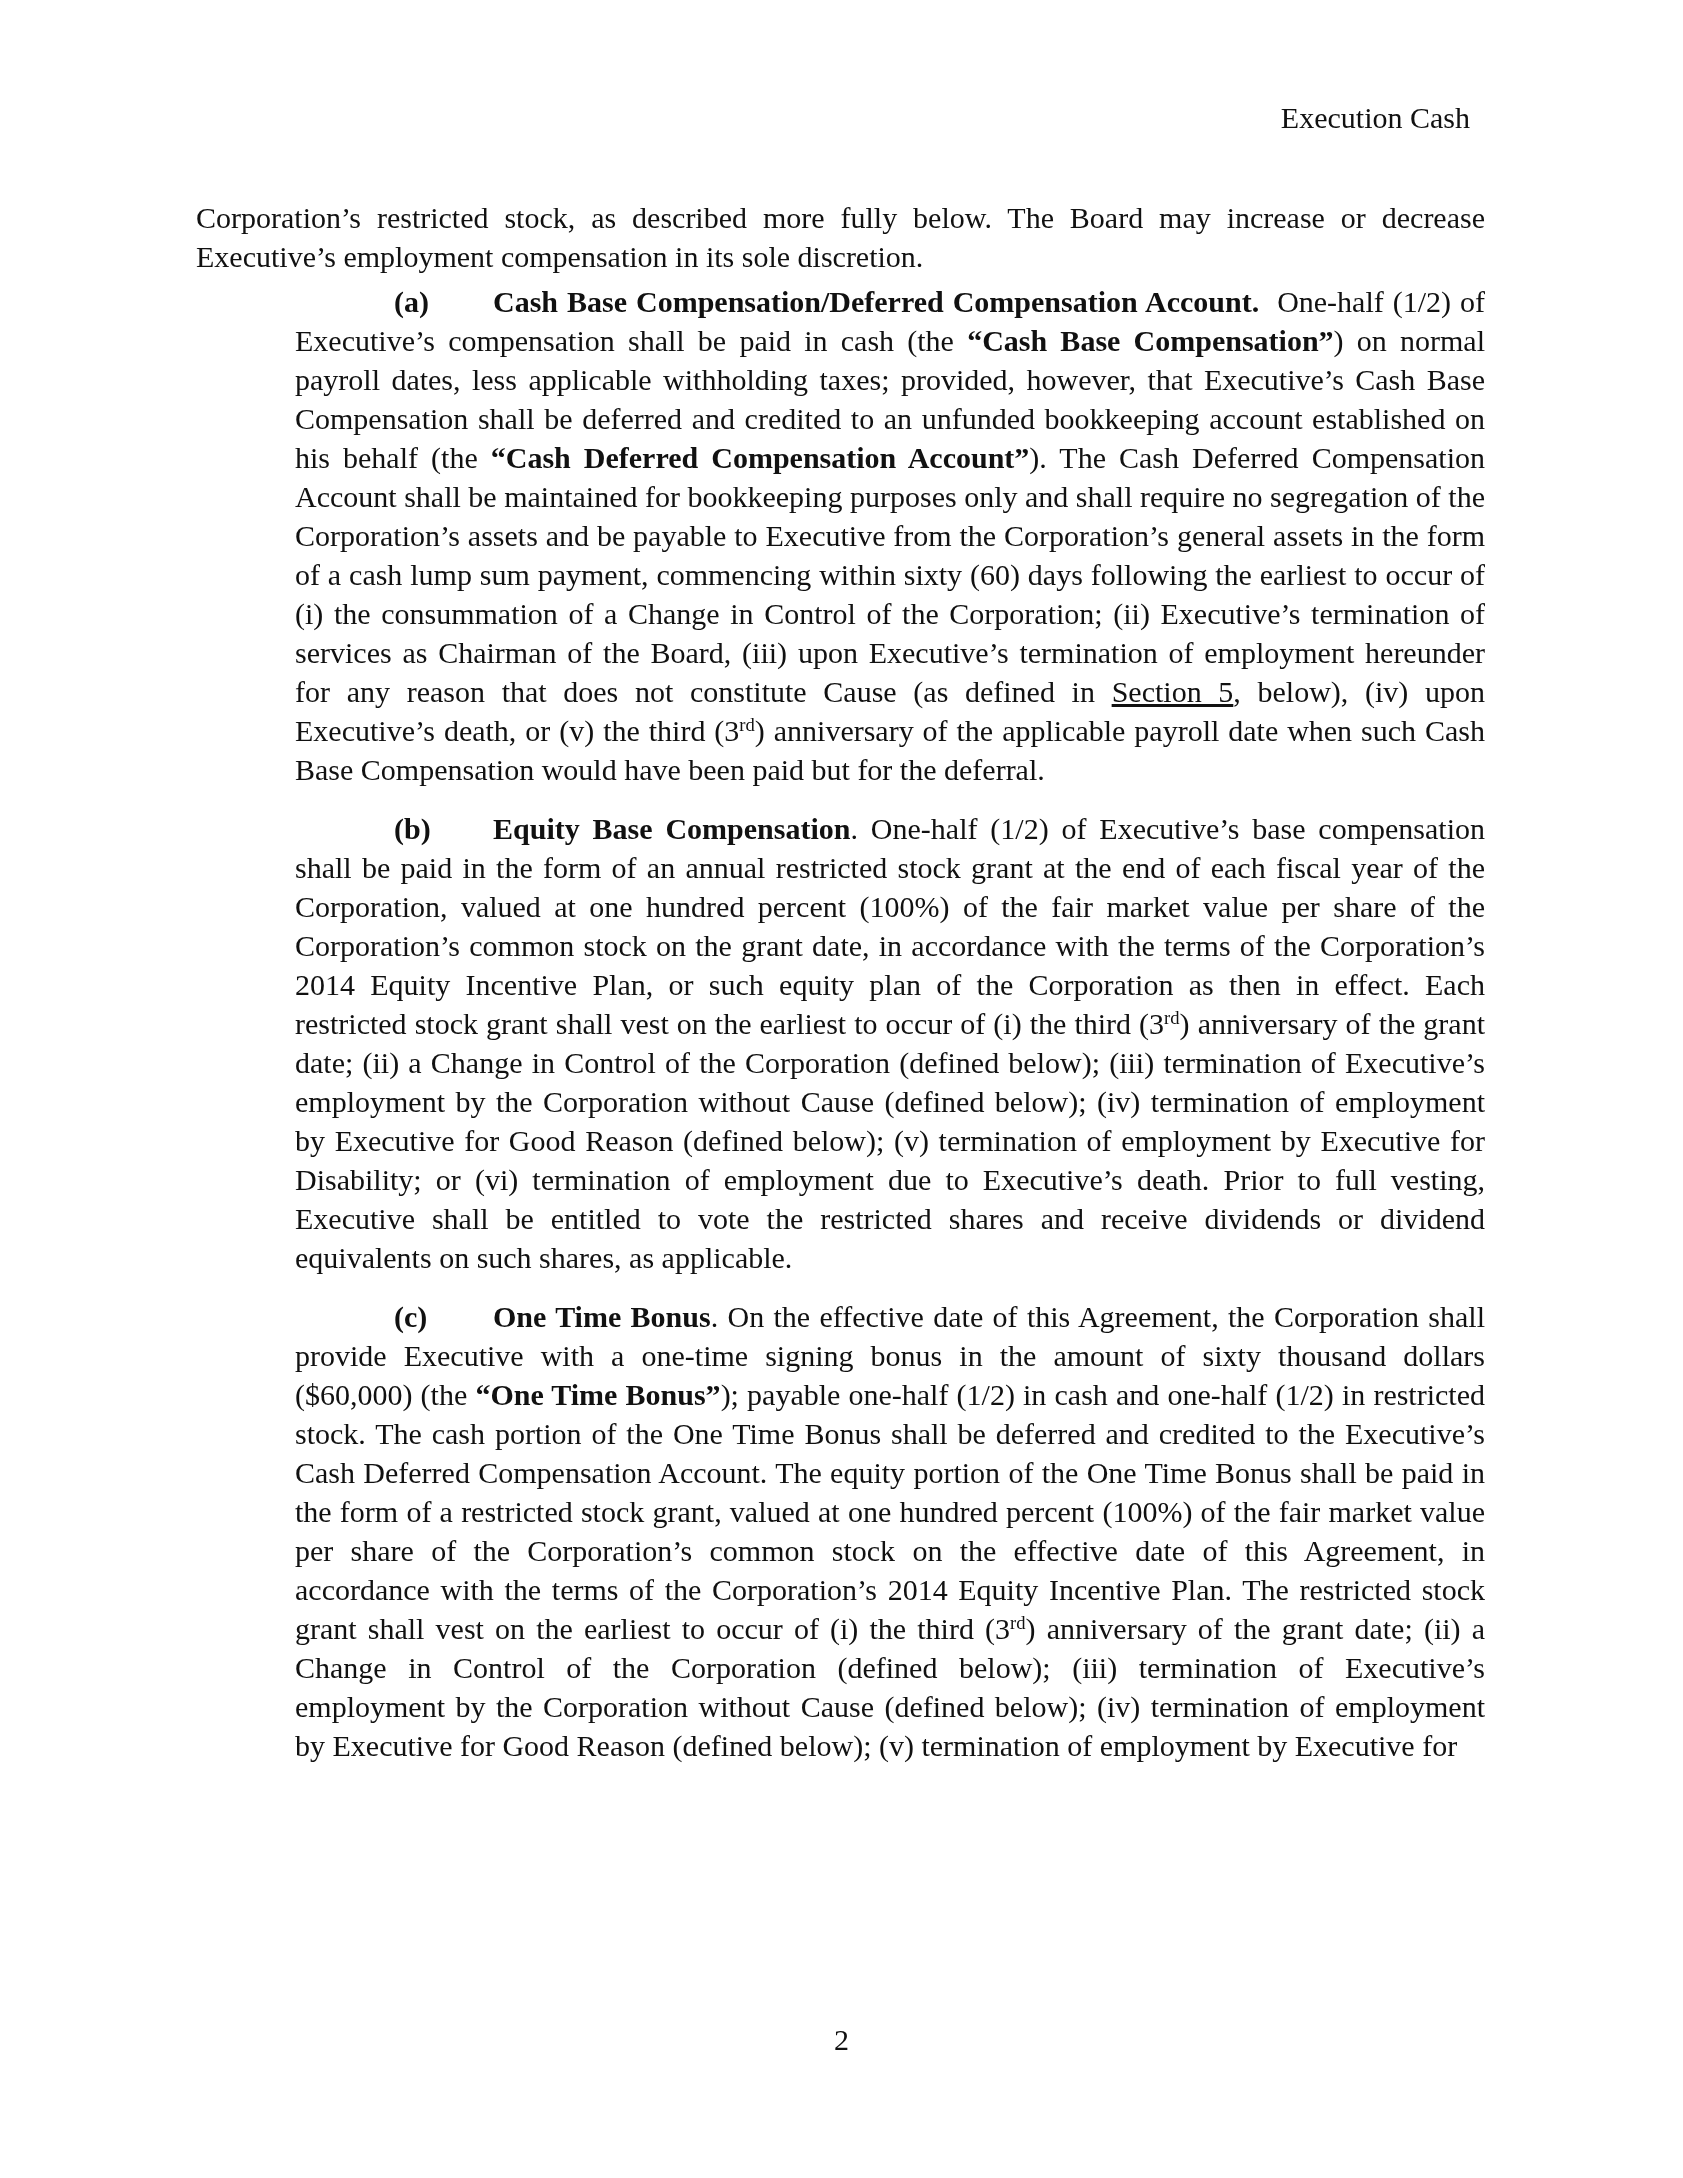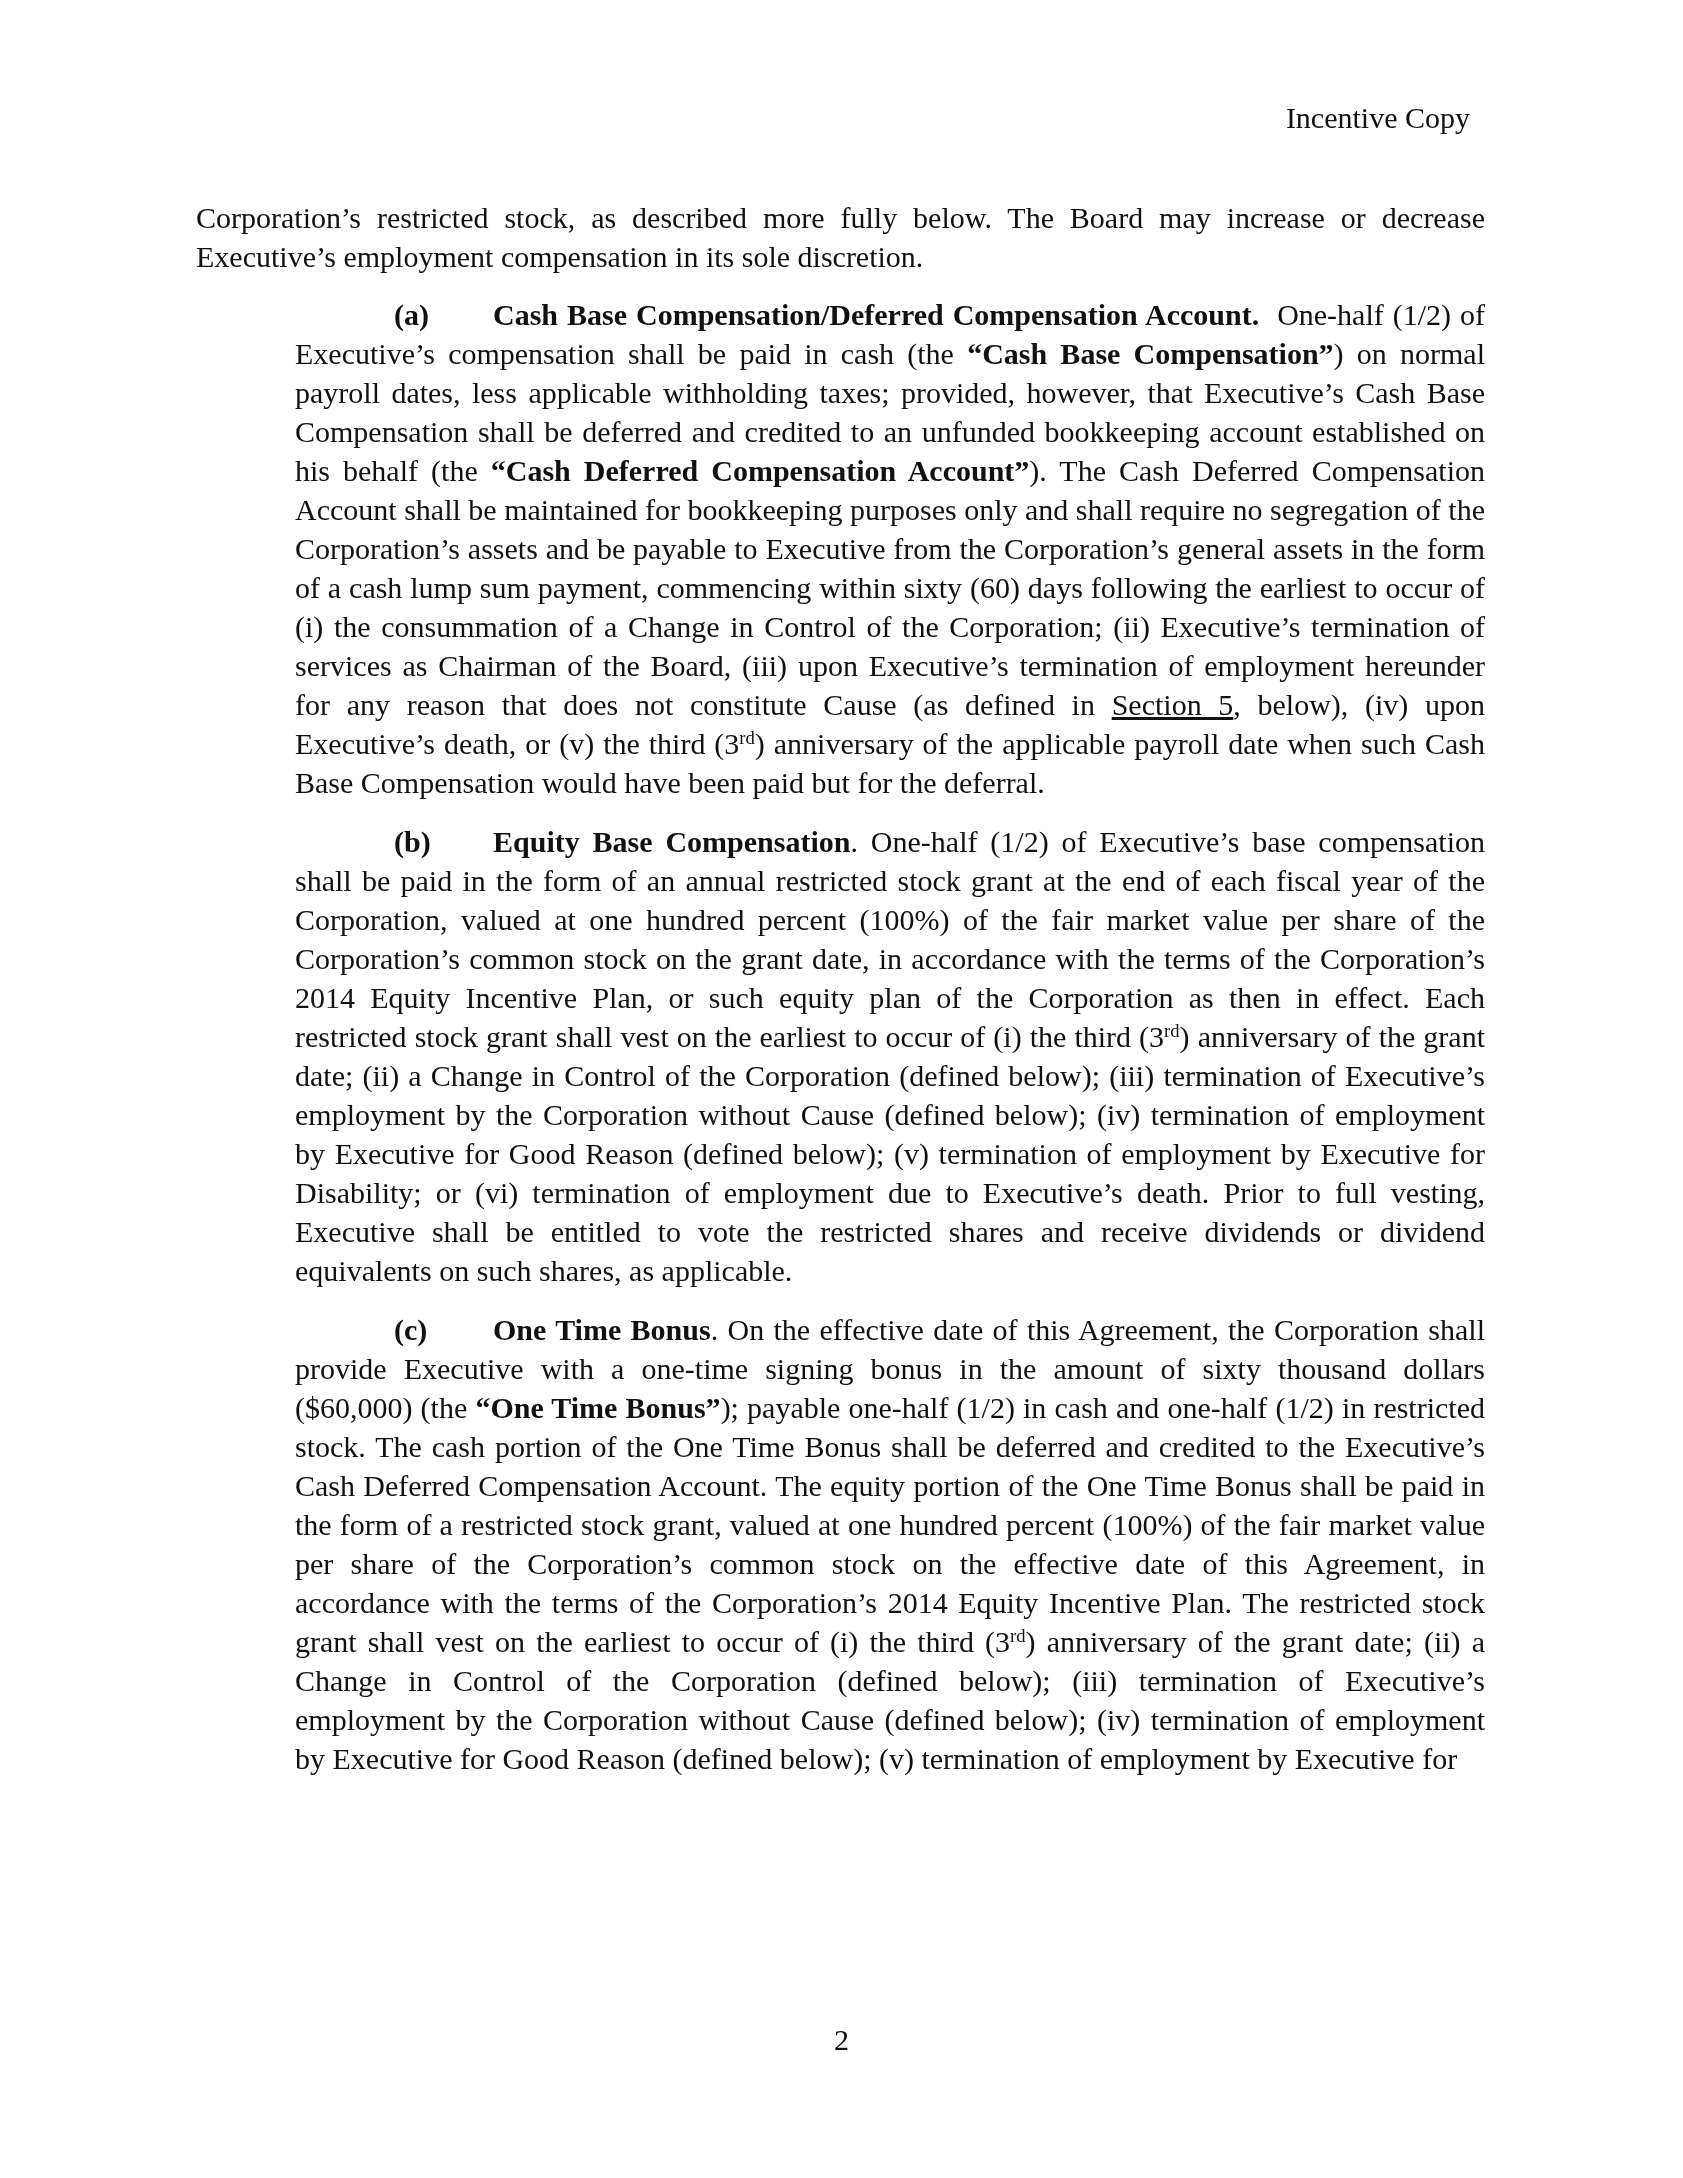--- a/index.html
+++ b/index.html
@@ -11,41 +11,41 @@
     line-height: 39px;
   }
   .header {
     position: absolute; top: 98px; right: 213px;
     font-size: 30px; line-height: 40px;
   }
   .body-wrap {
     position: absolute; left: 196px; top: 198px; width: 1289px;
   }
   p { margin: 0; text-align: justify; }
-  .intro { margin-bottom: 19px; }
+  .intro { margin-bottom: 6px; }
   .sub {
     margin-left: 99px;
     margin-bottom: 20px;
   }
   .label {
     display: inline-block; width: 99px; font-weight: bold;
   }
   .lead-indent { display: inline-block; width: 99px; }
   b { font-weight: bold; }
   u { }
   sup { font-size: 0.62em; line-height: 0; vertical-align: 0.55em; }
   .page-num {
     position: absolute; top: 2020px; left: 0; width: 1683px; text-align: center;
     font-size: 30px;
   }
 </style>
 </head>
 <body>
 
-<div class="header">Incentive Copy</div>
+<div class="header">Execution Cash</div>
 
 <div class="body-wrap">
 
   <p class="intro">Corporation’s restricted stock, as described more fully below.  The Board may increase or decrease Executive’s employment compensation in its sole discretion.</p>
 
   <p class="sub"><span class="lead-indent"></span><span class="label">(a)</span><b>Cash Base Compensation/Deferred Compensation Account.</b>&nbsp; <span>One-half (1/2) of Executive’s compensation shall be paid in cash (the </span><b>“Cash Base Compensation”</b><span>) on normal payroll dates, less  applicable withholding taxes; provided, however, that Executive’s Cash Base Compensation shall be deferred and credited to an unfunded bookkeeping account established on his behalf (the </span><b>“Cash Deferred Compensation Account”</b><span>).  The Cash Deferred Compensation Account shall be maintained for bookkeeping purposes only and shall require no segregation of the Corporation’s assets and be payable to Executive from the Corporation’s general assets in the form of a cash lump sum payment, commencing within sixty (60) days following the earliest to occur of (i) the consummation of a Change in Control of the Corporation; (ii) Executive’s termination of services as Chairman of the Board, (iii) upon Executive’s termination of employment hereunder for any reason that does not constitute Cause (as defined in </span><u>Section 5</u><span>, below), (iv) upon Executive’s death, or (v) the third (3</span><sup>rd</sup><span>) anniversary of the applicable payroll date when such Cash Base Compensation would have been paid but for the deferral.</span></p>
 
   <p class="sub"><span class="lead-indent"></span><span class="label">(b)</span><b>Equity Base Compensation</b><span>.  </span><span>One-half (1/2) of Executive’s base compensation shall be paid in the form of an annual restricted stock grant at the end of each fiscal year of the Corporation, valued at one hundred percent (100%) of the fair market value per share of the Corporation’s common stock on the grant date, in accordance with the terms of the Corporation’s 2014 Equity Incentive Plan, or such equity plan of the Corporation as then in effect. Each restricted stock grant shall vest on the earliest to occur of (i) the third (3</span><sup>rd</sup><span>) anniversary of the grant date; (ii) a Change in Control of the Corporation (defined below); (iii) termination of Executive’s employment by the Corporation without Cause (defined below); (iv) termination of employment by Executive for Good Reason (defined below); (v) termination of employment by Executive for Disability;  or  (vi) termination of employment due to Executive’s death.  Prior to full vesting, Executive shall be entitled to vote the restricted shares and receive dividends or dividend equivalents on such shares, as applicable.</span></p>
 
   <p class="sub"><span class="lead-indent"></span><span class="label">(c)</span><b>One Time Bonus</b><span>.  </span><span>On the effective date of this Agreement, the Corporation shall provide Executive with a one-time signing bonus in the amount of sixty thousand dollars ($60,000) (the </span><b>“One Time Bonus”</b><span>); payable one-half (1/2) in cash and one-half (1/2) in restricted stock. The cash portion of the One Time Bonus shall be deferred and credited to the Executive’s Cash Deferred Compensation Account.  The equity portion of the One Time Bonus shall be paid in the form of a restricted stock grant, valued at one hundred percent (100%) of the fair market value per share of the Corporation’s common stock on the effective date of this Agreement, in accordance with the terms of the Corporation’s 2014 Equity Incentive Plan.  The restricted stock grant shall vest on the earliest to occur of (i) the third (3</span><sup>rd</sup><span>) anniversary of the grant date; (ii) a Change in Control of the Corporation (defined below); (iii) termination of Executive’s employment by the Corporation without Cause (defined below); (iv) termination of employment by Executive for Good Reason (defined below); (v) termination of employment by Executive for</span></p>

